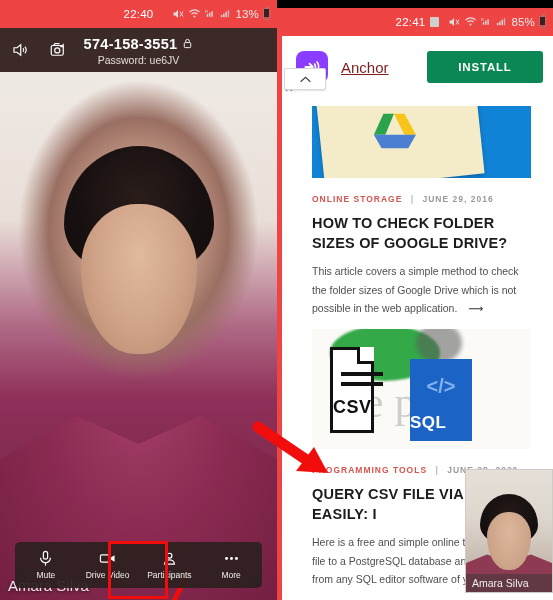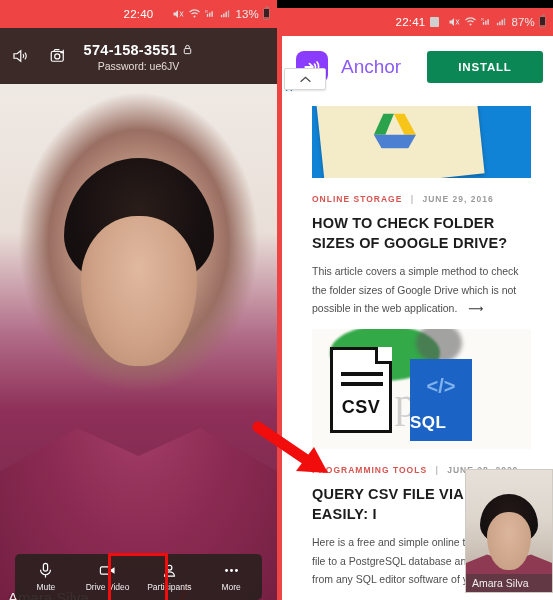--- a/index.html
+++ b/index.html
@@ -23,21 +23,21 @@
   .sb-right { position:absolute; right:7px; display:flex; align-items:center; gap:4px; }
   .ic { display:inline-block; }
   .ic svg { display:block; }
   .sb-pct { font-size:11.5px; color:#e8e8e8; }
   .batt { width:7px; height:12px; border:1.2px solid #c06b6b; border-radius:1.5px;
           position:relative; background:linear-gradient(to top,#c0534f 20%, #3a2020 20%); }
   .batt:before { content:""; position:absolute; top:-3px; left:1.5px; width:3px; height:2px;
                  background:#c06b6b; border-radius:1px; }
 
   
-  .meet-header { height:56px; background:#3b2a28; display:flex; align-items:center;
+  .meet-header { height:44px; background:#3b2a28; display:flex; align-items:center;
                  position:relative; padding:0 10px; }
   .mh-left { display:flex; align-items:center; gap:18px; }
   .mh-center { position:absolute; left:0; right:0; text-align:center; pointer-events:none; }
   .mh-id { color:#fff; font-size:14.5px; font-weight:bold; letter-spacing:.3px;
            display:inline-flex; align-items:center; gap:5px; }
   .mh-pass { color:#e7dcda; font-size:10.5px; margin-top:1px; }
   .mh-right { margin-left:auto; display:flex; align-items:center; gap:14px; z-index:2; }
   .end-btn { background:#f2584a; color:#fff; font-size:12px; font-weight:bold;
              padding:4px 11px; border-radius:4px; border:none; }
 
@@ -76,21 +76,21 @@
   .arrow-small { position:absolute; left:158px; top:497px; width:36px; height:52px;
                  pointer-events:none; }
   .arrow-big { position:absolute; left:252px; top:421px; width:86px; height:58px;
                pointer-events:none; z-index:9; }
 
   
   .ad { position:relative; height:62px; background:#fff; display:flex; align-items:center;
         padding:0 10px 0 14px; }
   .ad-icon { width:32px; height:32px; border-radius:8px; background:#8b3dff;
              display:flex; align-items:center; justify-content:center; flex:0 0 auto; }
-  .ad-title { font-size:19px; color:#8b5cf6; margin-left:13px; }
+  .ad-title { font-size:15px; color:#7f1d1d; margin-left:13px;text-decoration:underline; }
   .ad-cta { margin-left:auto; background:#0a8754; color:#fff; font-size:11.5px;
             font-weight:bold; letter-spacing:.8px; padding:10px 16px; width:116px;
             text-align:center; border-radius:3px; border:none; }
   .ad-marks { position:absolute; left:2px; top:36px; display:flex; flex-direction:column;
               gap:1px; }
   .ad-collapse { position:absolute; left:2px; top:60px; width:42px; height:22px;
                  background:#fff; border:1px solid #d7d7d7; border-radius:2px;
                  display:flex; align-items:center; justify-content:center; z-index:5;
                  box-shadow:0 1px 2px rgba(0,0,0,.12); }
 
@@ -114,21 +114,21 @@
   .more-arrow { color:#333; margin-left:8px; }
 
   .post2-img { position:relative; margin:12px 22px 0 30px; height:120px;
                background:#fbfaf6; overflow:hidden; }
   .p2-blob { position:absolute; left:18px; top:-4px; width:110px; height:56px;
              background:#23a33a; border-radius:50%; filter:blur(1px); opacity:.92; }
   .p2-blob2 { position:absolute; left:104px; top:-6px; width:46px; height:40px;
               background:#5b5b5b; border-radius:50%; filter:blur(2px); opacity:.55; }
   .p2-ghost { position:absolute; left:52px; top:48px; font-size:44px; color:#9a9a9a;
               opacity:.45; font-family:"Liberation Serif", serif; filter:blur(.6px); }
-  .csv-file { position:absolute; left:18px; top:18px; width:62px; height:86px;
+  .csv-file { position:absolute; left:18px; top:18px; width:44px; height:86px;
               background:#fff; border:3.5px solid #111; }
   .csv-fold { position:absolute; right:-3px; top:-3px; width:17px; height:17px;
               background:#fff; border-left:3.5px solid #111; border-bottom:3.5px solid #111; }
   .csv-line { position:absolute; left:8px; height:4px; background:#111; }
   .csv-txt { position:absolute; left:0; right:0; bottom:12px; text-align:center;
              font-size:18px; font-weight:bold; color:#111; letter-spacing:.5px; }
   .sql-file { position:absolute; left:98px; top:30px; width:62px; height:82px;
               background:#1b63c4; }
   .sql-txt { position:absolute; left:0; right:0; bottom:8px; text-align:left;
              font-size:17px; font-weight:bold; color:#fff; letter-spacing:.5px; }
@@ -317,21 +317,21 @@
             </svg>
         </span>
         <span class="ic">
           <svg width="11" height="12" viewBox="0 0 24 24">
               <rect x="2" y="14" width="3" height="5" fill="#ddd"></rect>
               <rect x="7" y="11" width="3" height="8" fill="#ddd"></rect>
               <rect x="12" y="7" width="3" height="12" fill="#ddd"></rect>
               <rect x="17" y="4" width="3" height="15" fill="#bbb"></rect>
             </svg>
         </span>
-        <span class="sb-pct">87%</span>
+        <span class="sb-pct">85%</span>
         <span class="batt"></span>
       </div>
     </div>
 
     <div class="ad">
       <div class="ad-icon">
         <svg width="20" height="20" viewBox="0 0 24 24">
           <path d="M4 12h8M9 8l4 4-4 4" stroke="#fff" stroke-width="2.2" fill="none" stroke-linecap="round" stroke-linejoin="round"></path>
           <path d="M15 8.5c1.6 1.6 1.6 5.4 0 7" stroke="#fff" stroke-width="2" fill="none" stroke-linecap="round"></path>
           <path d="M18 6c2.6 2.6 2.6 9.4 0 12" stroke="#fff" stroke-width="2" fill="none" stroke-linecap="round"></path>

